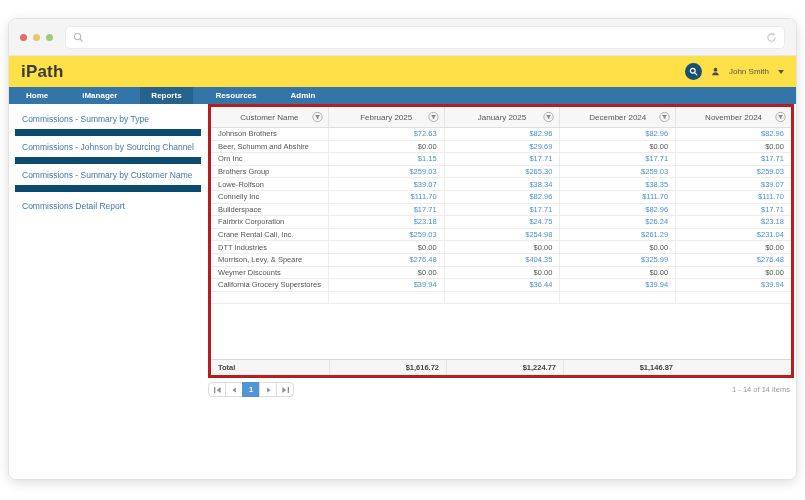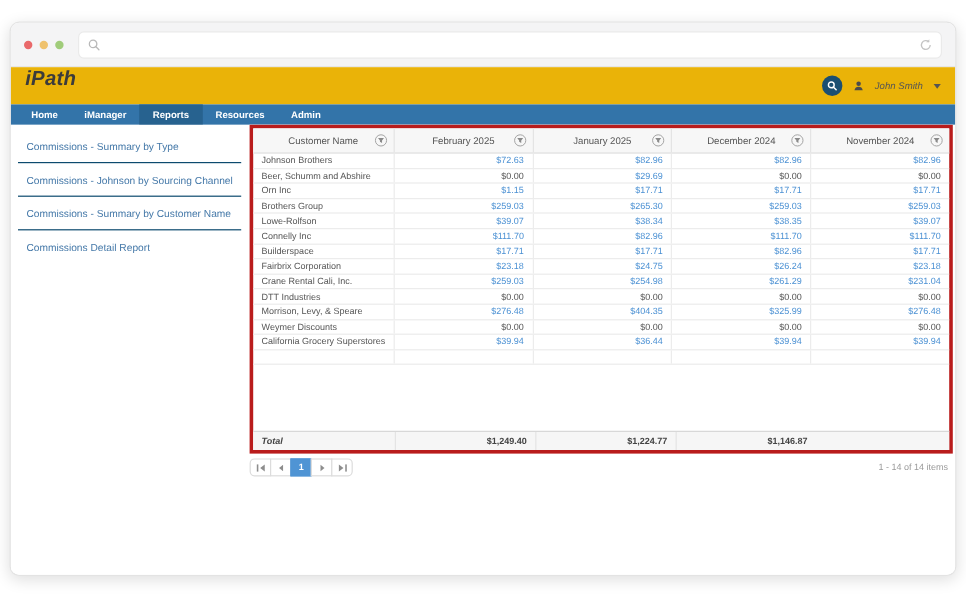--- a/index.html
+++ b/index.html
@@ -9,57 +9,57 @@
             border:1px solid #e3e3e3; border-radius:8px; box-shadow:0 3px 12px rgba(0,0,0,.13); overflow:hidden; }
 
   
   .chrome { height:37px; background:#f4f4f5; border-bottom:1px solid #e6e6e6; display:flex; align-items:center; padding:0 11px; }
   .dots { display:flex; gap:6px; margin-right:12px; }
   .dot { width:7px; height:7px; border-radius:50%; }
   .urlbar { flex:1; height:23px; background:#fff; border:1px solid #eaeaea; border-radius:5px;
             display:flex; align-items:center; justify-content:space-between; padding:0 7px; }
 
   
-  .app-header { height:31px; display:flex; justify-content:space-between; padding:0 12px; background:#eab308;font-style:italic; }
+  .app-header { height:31px; display:flex; align-items:center; justify-content:space-between; padding:0 12px; background:#fde047; }
   .title { font-size:17px; font-weight:bold; color:#3b3b3b; letter-spacing:.2px; }
   .header-right { display:flex; align-items:center; gap:9px; }
   .search-btn { width:17px; height:17px; border-radius:50%; background:var(--accent-dark,#1b4f72);
                 border:none; display:flex; align-items:center; justify-content:center; cursor:pointer; }
   .user-name { font-size:8px; color:#555; }
   .caret { width:0; height:0; border-left:3px solid transparent; border-right:3px solid transparent; border-top:4px solid #555; }
 
   
-  .navbar { height:17px; background:var(--navbar,#3374a9); display:flex; align-items:stretch; padding-left:6px; }
+  .navbar { height:17px; background:var(--navbar,#3374a9); display:flex; align-items:stretch; padding-left:6px;gap:12px; }
   .nav-tab { color:#fff; font-size:8px; font-weight:bold; padding:0 11px; display:flex; align-items:center; cursor:pointer; }
   .nav-tab.active { background:var(--nav-active,#27628f); }
 
   
   .content { position:relative; height:377px; background:#fff; }
   .sidebar { position:absolute; left:6px; top:4px; width:186px; }
   .side-item { height:28px; display:flex; align-items:center; padding-left:7px; font-size:8.5px;
-               color:var(--link,#4478a8); border-bottom:1px solid #0c4a6e; cursor:pointer; }
+               color:var(--link,#4478a8); border-bottom:7px solid #0c4a6e; cursor:pointer; }
   .side-item:last-child { border-bottom:none; }
 
   
   .grid { position:absolute; left:199px; top:0; width:586px; height:274px; border:3px solid #b91c1c;
           display:flex; flex-direction:column; background:#fff; }
   .grid-header { display:flex; height:21px; background:#f7f7f7; border-bottom:1px solid #e0e0e0; flex:0 0 auto; }
   .gh-cell { position:relative; display:flex; align-items:center; justify-content:center;
              font-size:8px; color:#555; width:117px; border-left:1px solid #e4e4e4; }
   .gh-cell.first { width:118px; border-left:none; }
   .gh-filter { position:absolute; right:5px; top:50%; transform:translateY(-50%); display:flex; cursor:pointer; }
   .grid-body { flex:0 0 auto; }
   .row { display:flex; height:12.6px; border-bottom:1px solid #ececec; }
   .cell-name { width:118px; display:flex; align-items:center; padding-left:7px; font-size:7.5px; color:#555; overflow:hidden; white-space:nowrap; }
   .cell-val { width:117px; display:flex; align-items:center; justify-content:flex-end; padding-right:7px;
               font-size:7.5px; color:var(--money,#4a90d3); border-left:1px solid #ececec; }
   .cell-val.zero { color:#555; }
   .grid-spacer { flex:1 1 auto; }
   .total-row { display:flex; height:16px; background:#f6f6f6; border-top:1px solid #d8d8d8; flex:0 0 auto; }
-  .total-label { width:118px; display:flex; align-items:center; padding-left:7px; font-size:7.5px; font-weight:bold; color:#444;font-style:italic; }
+  .total-label { width:118px; display:flex; align-items:center; padding-left:7px; font-size:7.5px; font-weight:bold; color:#444; }
   .total-val { width:117px; display:flex; align-items:center; justify-content:flex-end; padding-right:7px;
                font-size:7.5px; font-weight:bold; color:#444; border-left:1px solid #e4e4e4; }
 
   
   .grid-footer { position:absolute; left:199px; top:278px; width:586px; display:flex; align-items:center; justify-content:space-between; }
   .pager { display:flex; }
   .pg-btn { width:18px; height:15px; background:#fff; border:1px solid #dcdcdc; margin-left:-1px;
             display:flex; align-items:center; justify-content:center; font-size:7.5px; color:#888; cursor:pointer; }
   .pg-btn:first-child { border-radius:4px 0 0 4px; margin-left:0; }
   .pg-btn:last-child { border-radius:0 4px 4px 0; }
@@ -273,21 +273,21 @@
             <div class="cell-name"></div>
             <div class="cell-val"></div>
             <div class="cell-val"></div>
             <div class="cell-val"></div>
             <div class="cell-val"></div>
           </div>
         </div>
       <div class="grid-spacer"></div>
       <div class="total-row">
           <div class="total-label">Total</div>
-          <div class="total-val">$1,249.40</div>
+          <div class="total-val">$1,616.72</div>
           <div class="total-val">$1,224.77</div>
           <div class="total-val">$1,146.87</div>
         </div>
     </div>
 
     <div class="grid-footer">
       <div class="pager">
           <div class="pg-btn">
             <svg width="9" height="8" viewBox="0 0 9 8">
               <rect x="1" y="1" width="1.3" height="6" fill="#8d8d8d"></rect>

